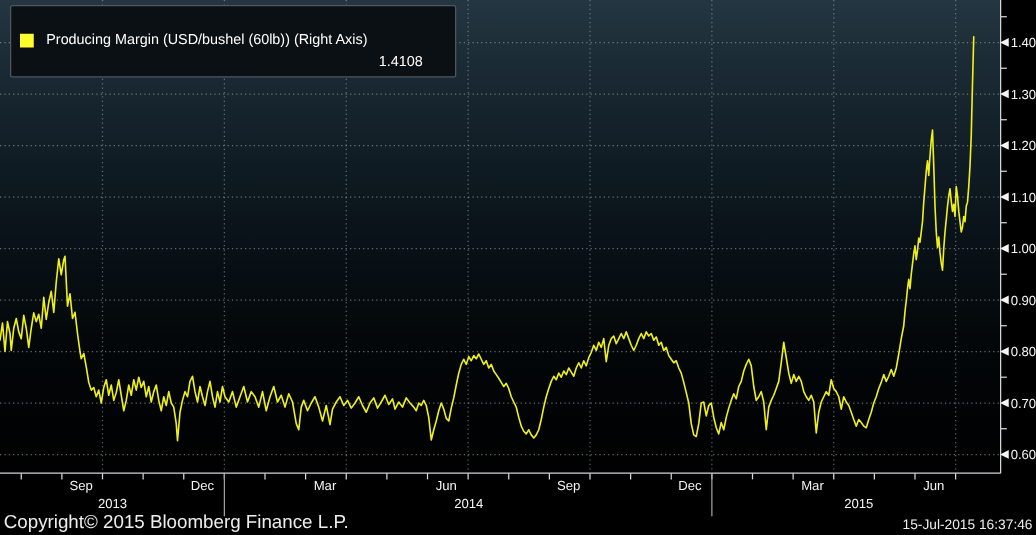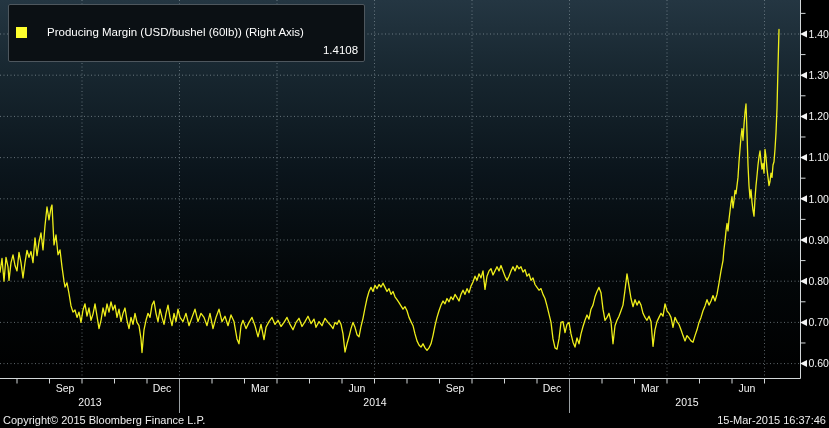--- a/index.html
+++ b/index.html
@@ -1,25 +1,25 @@
 <!DOCTYPE html>
 <html><head>
 <meta charset="utf-8">
 <style>
   html,body{margin:0;padding:0;background:#000;}
   .screen{position:relative;width:829px;height:428px;background:#000;overflow:hidden;
           font-family:"Liberation Sans",sans-serif;}
   svg text{font-family:"Liberation Sans",sans-serif;}
-  .legend{position:absolute;top:4px;left:8px;display:flex;align-items:center;gap:20px;
+  .legend{position:absolute;top:4px;left:8px;display:flex;align-items:center;gap:10px;
           background:#0b1014;border:1px solid #4e575e;border-radius:2px;
-          padding:4px 6px 4px 7px;color:#ffffff;font-size:11.5px;white-space:nowrap;
+          padding:4px 26px 4px 7px;color:#ffffff;font-size:11.5px;white-space:nowrap;
           line-height:1;z-index:3;}
   .swatch{width:11px;height:11px;display:inline-block;flex:0 0 auto;}
   .legend-value{margin-left:-1px;margin-top:36px;}
-  .copyright{position:absolute;left:3px;bottom:2px;font-size:11px;color:#ededed;z-index:3;}
+  .copyright{position:absolute;left:3px;bottom:2px;font-size:15px;color:#ededed;z-index:3;}
   .timestamp{position:absolute;right:3px;bottom:2px;font-size:11px;color:#ededed;z-index:3;}
 </style>
 </head>
 <body>
 
 <div class="screen">
   <svg id="chart" width="829" height="428" viewBox="0 0 829 428">
       <defs>
         <linearGradient id="pg" x1="0" y1="0" x2="0" y2="1">
           <stop offset="0%" stop-color="#243642"></stop>
@@ -116,14 +116,14 @@
       <line x1="569.5" y1="379" x2="569.5" y2="413" stroke="#9aa0a3" stroke-width="1"></line>
     </svg>
 
   <div class="legend">
     <span class="swatch" style="background: rgb(255, 255, 46);"></span>
     <span>Producing Margin (USD/bushel (60lb)) (Right Axis)</span>
     <span class="legend-value">1.4108</span>
   </div>
 
   <div class="copyright">Copyright© 2015 Bloomberg Finance L.P.</div>
-  <div class="timestamp">15-Mar-2015 16:37:46</div>
+  <div class="timestamp">15-Jul-2015 16:37:46</div>
 </div>
 
 </body></html>

